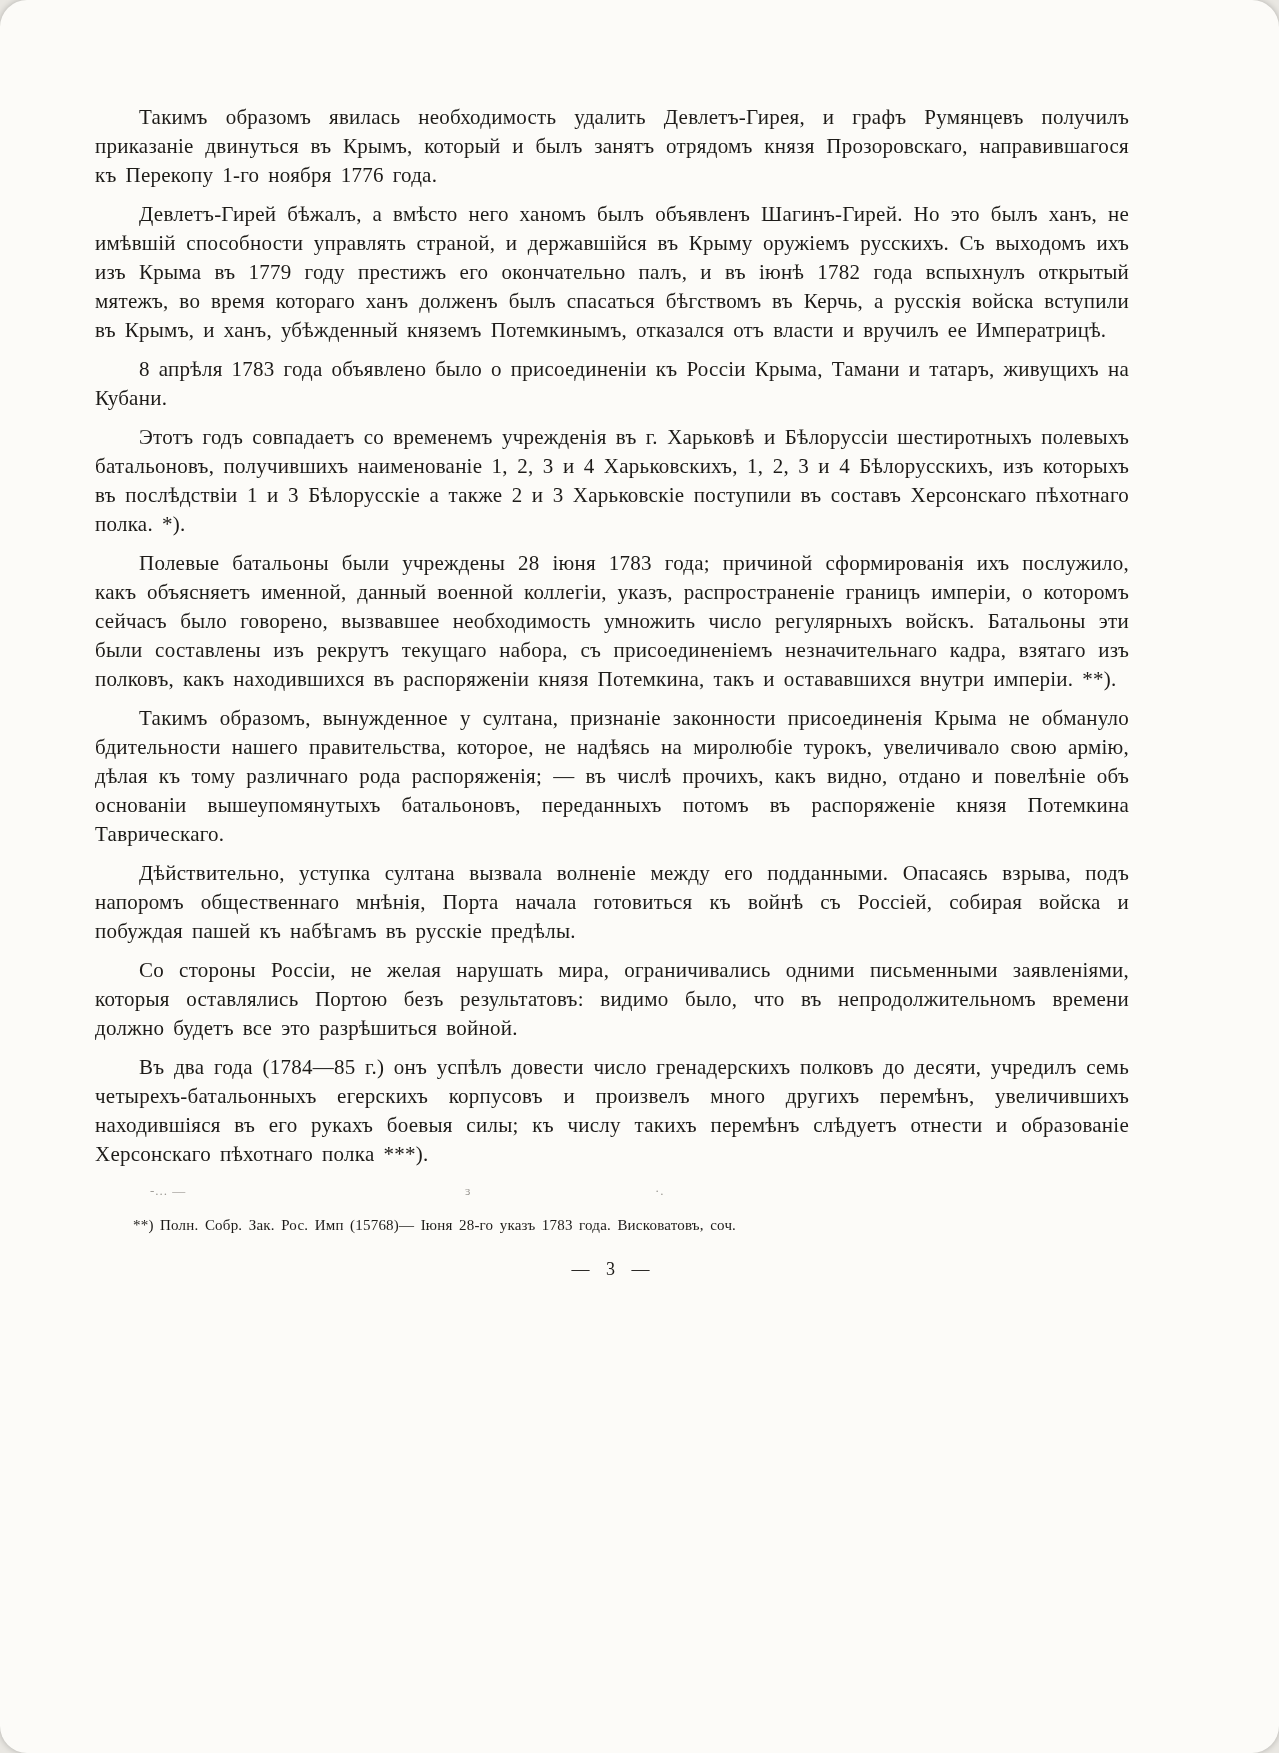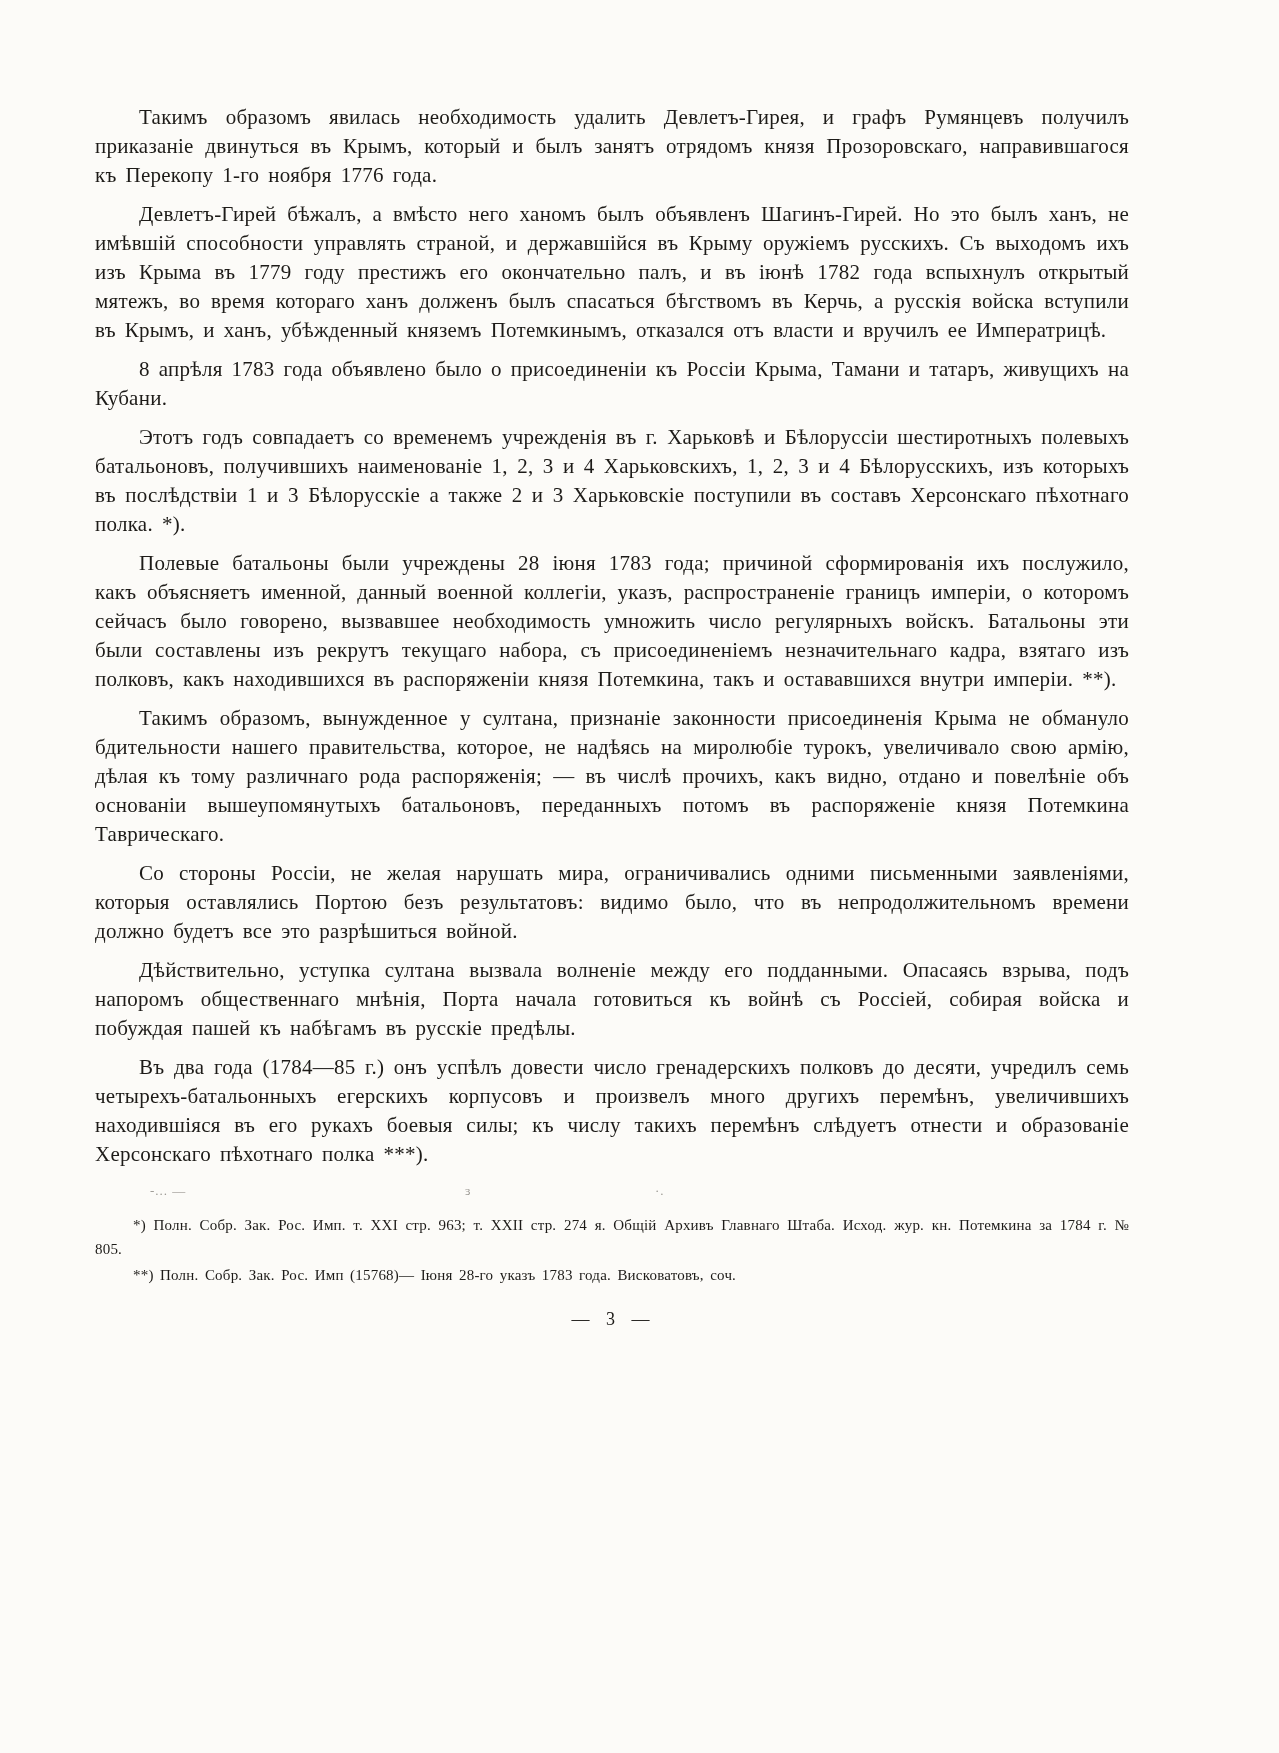--- a/index.html
+++ b/index.html
@@ -9,20 +9,21 @@
     position: relative;
     width: 1279px;
     height: 1753px;
     margin: 0 auto;
     background: #fcfbf8;
     color: #1d1b18;
     font-family: "Liberation Serif", "DejaVu Serif", serif;
     padding: 103px 150px 0 95px;
     overflow: hidden;
     box-shadow: 0 0 6px rgba(0,0,0,.25);
+    border-radius: 27px;
   }
   .text-block { width: 100%; }
   .para {
     font-size: 21px;
     line-height: 29px;
     text-align: justify;
     text-indent: 44px;
     word-spacing: 3.5px;
     letter-spacing: 0.25px;
     margin-bottom: 10px;
@@ -66,31 +67,30 @@
 
 <div class="page">
 
   <main class="text-block">
     <p class="para">Такимъ образомъ явилась необходимость удалить Девлетъ-Гирея, и графъ Румянцевъ получилъ приказаніе двинуться въ Крымъ, который и былъ занятъ отрядомъ князя Прозоровскаго, направившагося къ Перекопу 1-го ноября 1776 года.</p>
     <p class="para">Девлетъ-Гирей бѣжалъ, а вмѣсто него ханомъ былъ объявленъ Шагинъ-Гирей. Но это былъ ханъ, не имѣвшій способности управлять страной, и державшійся въ Крыму оружіемъ русскихъ. Съ выходомъ ихъ изъ Крыма въ 1779 году престижъ его окончательно палъ, и въ іюнѣ 1782 года вспыхнулъ открытый мятежъ, во время котораго ханъ долженъ былъ спасаться бѣгствомъ въ Керчь, а русскія войска вступили въ Крымъ, и ханъ, убѣжденный княземъ Потемкинымъ, отказался отъ власти и вручилъ ее Императрицѣ.</p>
     <p class="para">8 апрѣля 1783 года объявлено было о присоединеніи къ Россіи Крыма, Тамани и татаръ, живущихъ на Кубани.</p>
     <p class="para">Этотъ годъ совпадаетъ со временемъ учрежденія въ г. Харьковѣ и Бѣлоруссіи шестиротныхъ полевыхъ батальоновъ, получившихъ наименованіе 1, 2, 3 и 4 Харьковскихъ, 1, 2, 3 и 4 Бѣлорусскихъ, изъ которыхъ въ послѣдствіи 1 и 3 Бѣлорусскіе а также 2 и 3 Харьковскіе поступили въ составъ Херсонскаго пѣхотнаго полка. *).</p>
     <p class="para">Полевые батальоны были учреждены 28 іюня 1783 года; причиной сформированія ихъ послужило, какъ объясняетъ именной, данный военной коллегіи, указъ, распространеніе границъ имперіи, о которомъ сейчасъ было говорено, вызвавшее необходимость умножить число регулярныхъ войскъ. Батальоны эти были составлены изъ рекрутъ текущаго набора, съ присоединеніемъ незначительнаго кадра, взятаго изъ полковъ, какъ находившихся въ распоряженіи князя Потемкина, такъ и остававшихся внутри имперіи. **).</p>
     <p class="para">Такимъ образомъ, вынужденное у султана, признаніе законности присоединенія Крыма не обмануло бдительности нашего правительства, которое, не надѣясь на миролюбіе турокъ, увеличивало свою армію, дѣлая къ тому различнаго рода распоряженія; — въ числѣ прочихъ, какъ видно, отдано и повелѣніе объ основаніи вышеупомянутыхъ батальоновъ, переданныхъ потомъ въ распоряженіе князя Потемкина Таврическаго.</p>
+    <p class="para">Дѣйствительно, уступка султана вызвала волненіе между его подданными. Опасаясь взрыва, подъ напоромъ общественнаго мнѣнія, Порта начала готовиться къ войнѣ съ Россіей, собирая войска и побуждая пашей къ набѣгамъ въ русскіе предѣлы.</p>
     <p class="para">Со стороны Россіи, не желая нарушать мира, ограничивались одними письменными заявленіями, которыя оставлялись Портою безъ результатовъ: видимо было, что въ непродолжительномъ времени должно будетъ все это разрѣшиться войной.</p>
-    <p class="para">Дѣйствительно, уступка султана вызвала волненіе между его подданными. Опасаясь взрыва, подъ напоромъ общественнаго мнѣнія, Порта начала готовиться къ войнѣ съ Россіей, собирая войска и побуждая пашей къ набѣгамъ въ русскіе предѣлы.</p>
     <p class="para">Въ два года (1784—85 г.) онъ успѣлъ довести число гренадерскихъ полковъ до десяти, учредилъ семь четырехъ-батальонныхъ егерскихъ корпусовъ и произвелъ много другихъ перемѣнъ, увеличившихъ находившіяся въ его рукахъ боевыя силы; къ числу такихъ перемѣнъ слѣдуетъ отнести и образованіе Херсонскаго пѣхотнаго полка ***).</p>
   </main>
 
   <div class="separator-artifacts">
     <span class="art art-1">-...   —</span>
     <span class="art art-2">ɜ</span>
     <span class="art art-3">·.</span>
   </div>
 
   <footer class="footnotes">
-    <p class="footnote">*) Полн. Собр. Зак. Рос. Имп. т. XXI стр. 963; т. XXII стр. 274 я. Общій Архивъ Главнаго Штаба. Исход. жур. кн. Потемкина за 1784 г. № 805.</p>
     <p class="footnote">**) Полн. Собр. Зак. Рос. Имп (15768)— Іюня 28-го указъ 1783 года. Висковатовъ, соч.</p>
   </footer>
 
   <div class="page-number">— 3 —</div>
 
 </div>
 
 </body></html>

